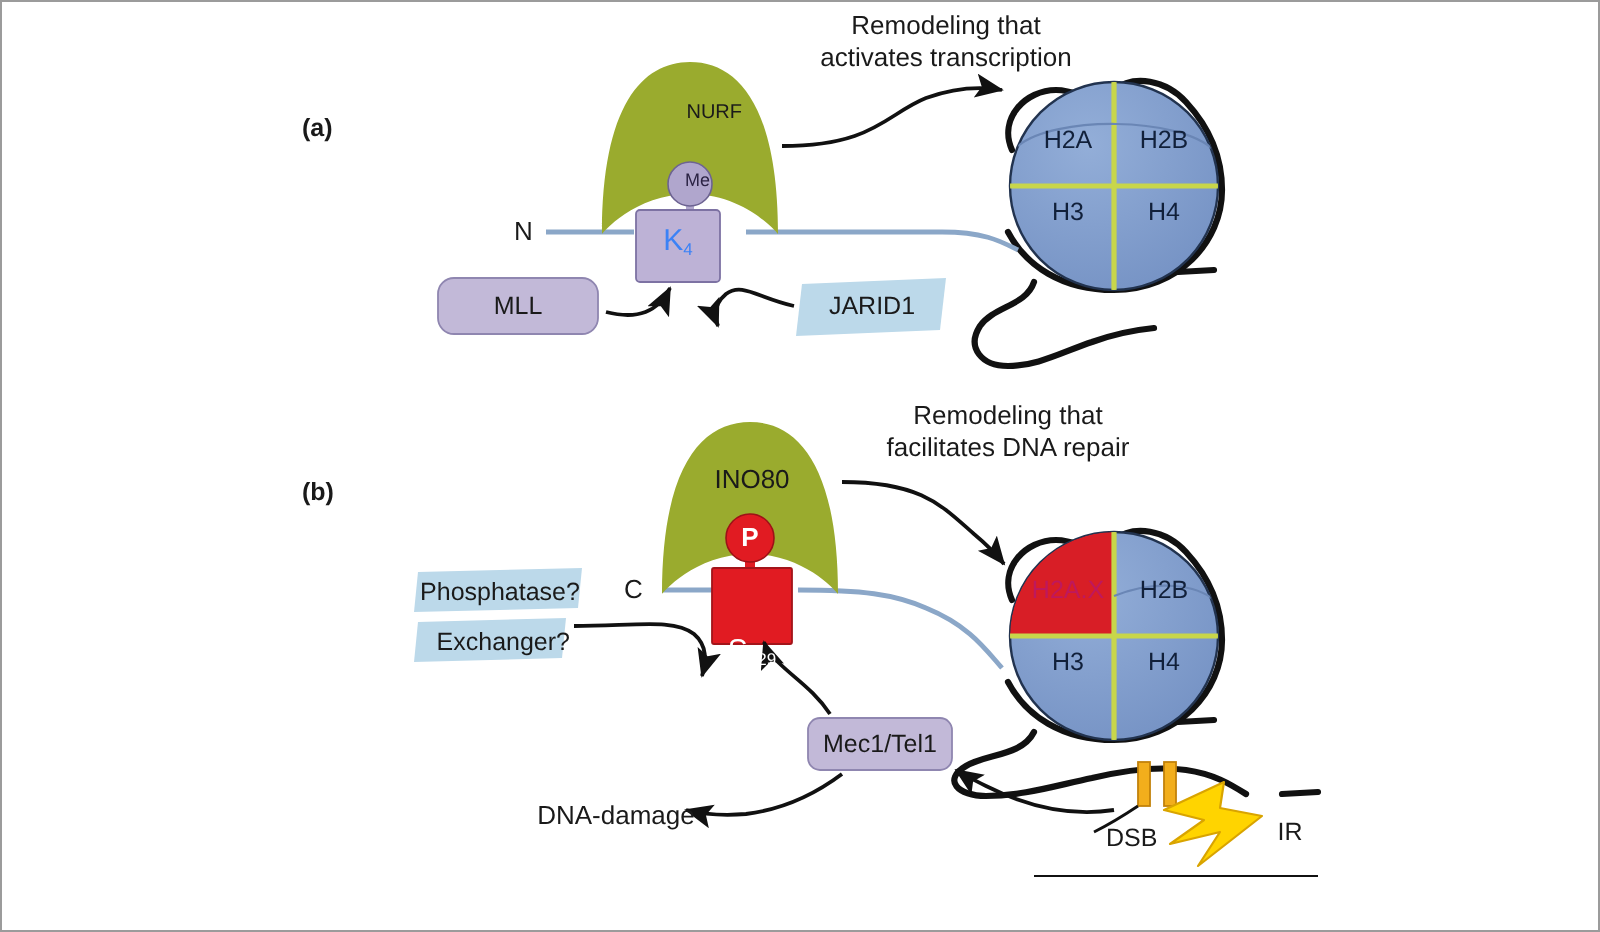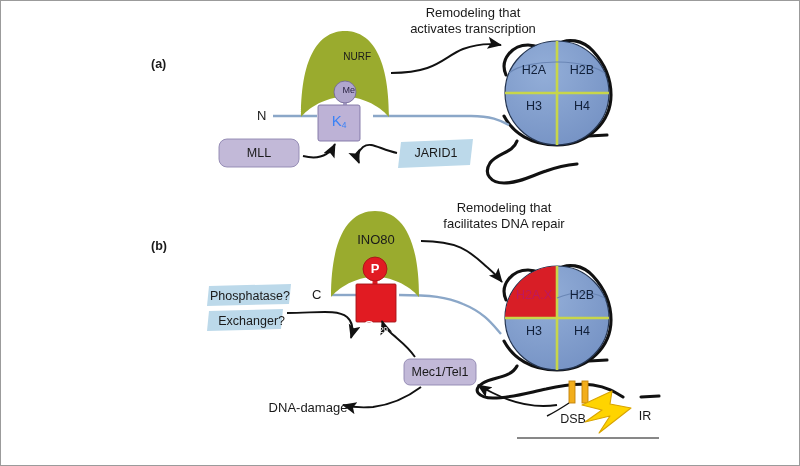--- a/index.html
+++ b/index.html
@@ -220,21 +220,21 @@
 
   <div class="txt nlabel" style="left:311px;top:286px;">C</div>
 
   <div class="txt box-lbl" style="left:208px;top:288px;width:82px;text-align:center;">Phosphatase?</div>
   <div class="txt box-lbl" style="left:206px;top:313px;width:78px;text-align:right;">Exchanger?</div>
 
   <div class="txt box-lbl" style="left:403px;top:364px;width:72px;text-align:center;">Mec1/Tel1</div>
 
   <div class="txt caption" style="left:252px;top:399px;width:110px;">DNA-damage</div>
 
-  <div class="txt box-lbl" style="left:552px;top:411px;width:40px;text-align:center;">DSB</div>
+  <div class="txt box-lbl" style="left:552px;top:411px;width:40px;">DSB</div>
   <div class="txt box-lbl" style="left:631px;top:408px;width:26px;text-align:center;">IR</div>
 
   <div class="txt histone-lbl" style="left:508px;top:287px;width:50px;text-align:center;color:#be185d;">H2A.X</div>
   <div class="txt histone-lbl" style="left:558px;top:287px;width:46px;text-align:center;">H2B</div>
   <div class="txt histone-lbl" style="left:510px;top:323px;width:46px;text-align:center;">H3</div>
   <div class="txt histone-lbl" style="left:558px;top:323px;width:46px;text-align:center;">H4</div>
 
 
 </div>
 

